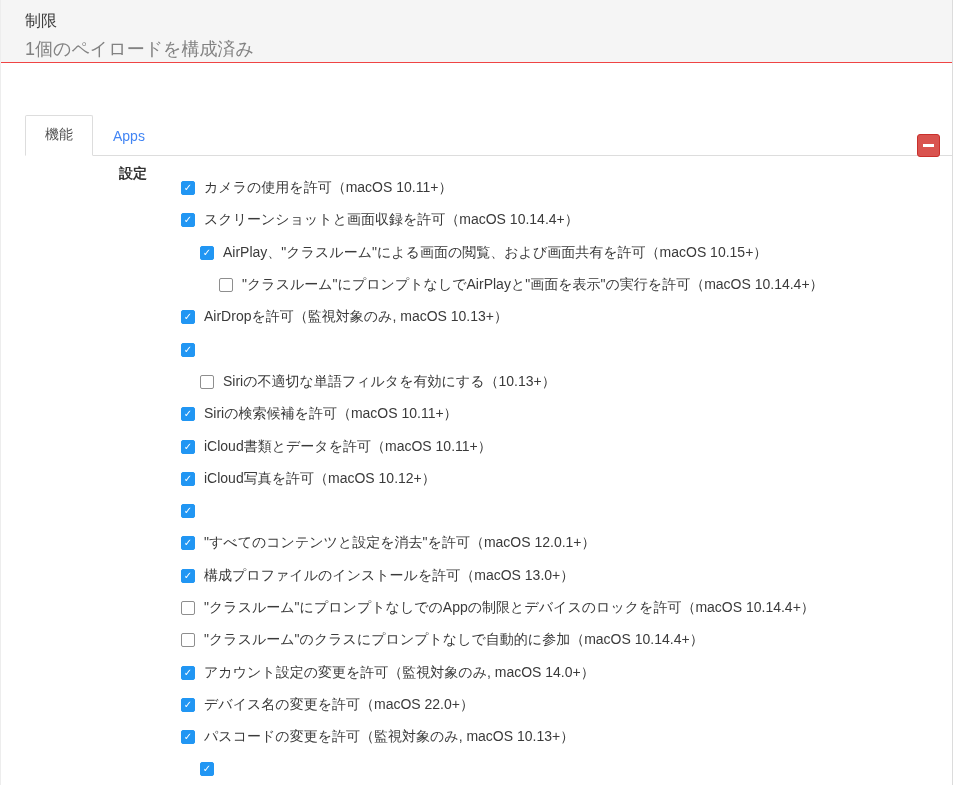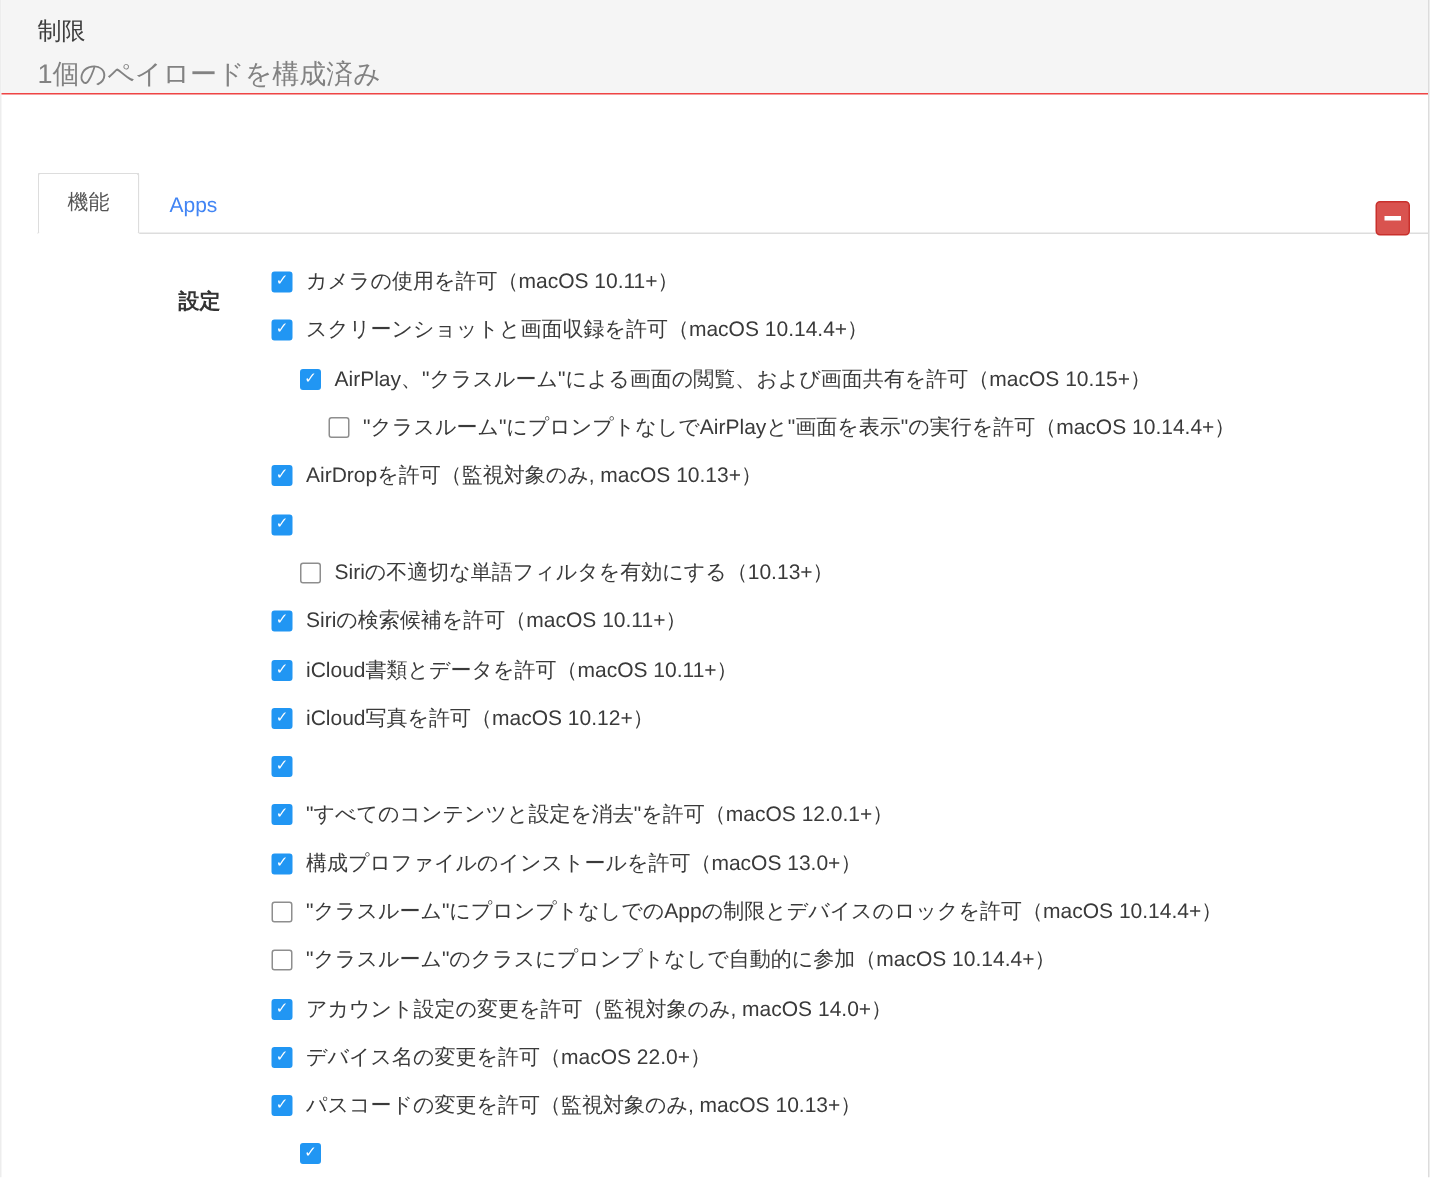--- a/index.html
+++ b/index.html
@@ -53,21 +53,21 @@
     background: #ffffff;
     border: 1px solid #ddd;
     border-bottom-color: #ffffff;
     border-radius: 2px 2px 0 0;
     cursor: default;
   }
   .tab.inactive { color: #4285f4; }
 
   .settings { position: relative; }
   .settings-label {
-    position: absolute; left: 118px; top: 36px;
+    position: absolute; left: 118px; top: 9px;
     font-size: 14px; font-weight: bold; color: #333333;
   }
   .rows { padding-top: 16px; }
   .row {
     height: 32.3px;
     display: flex; align-items: center;
     cursor: pointer;
   }
   .checkbox {
     width: 14px; height: 14px;

